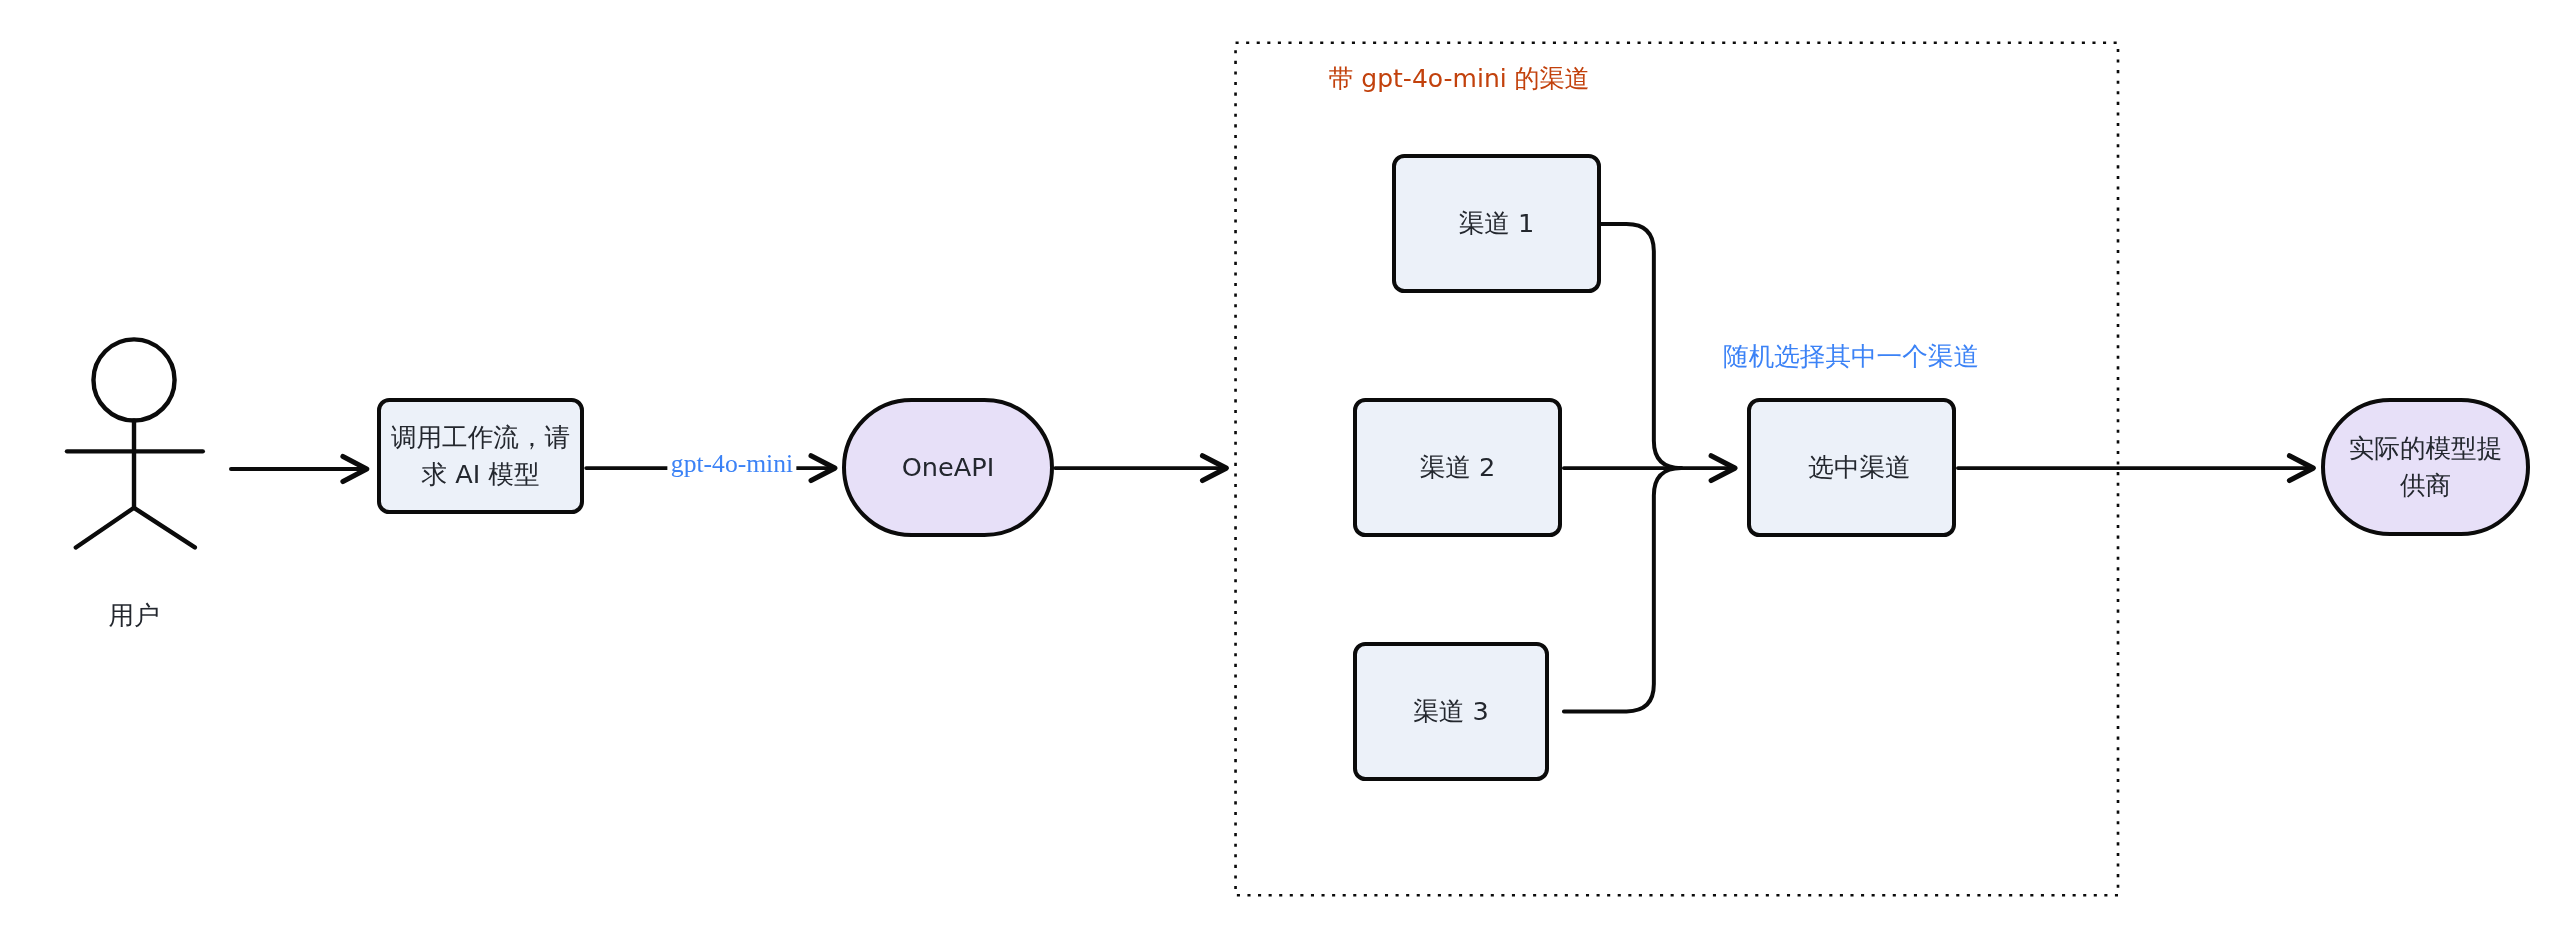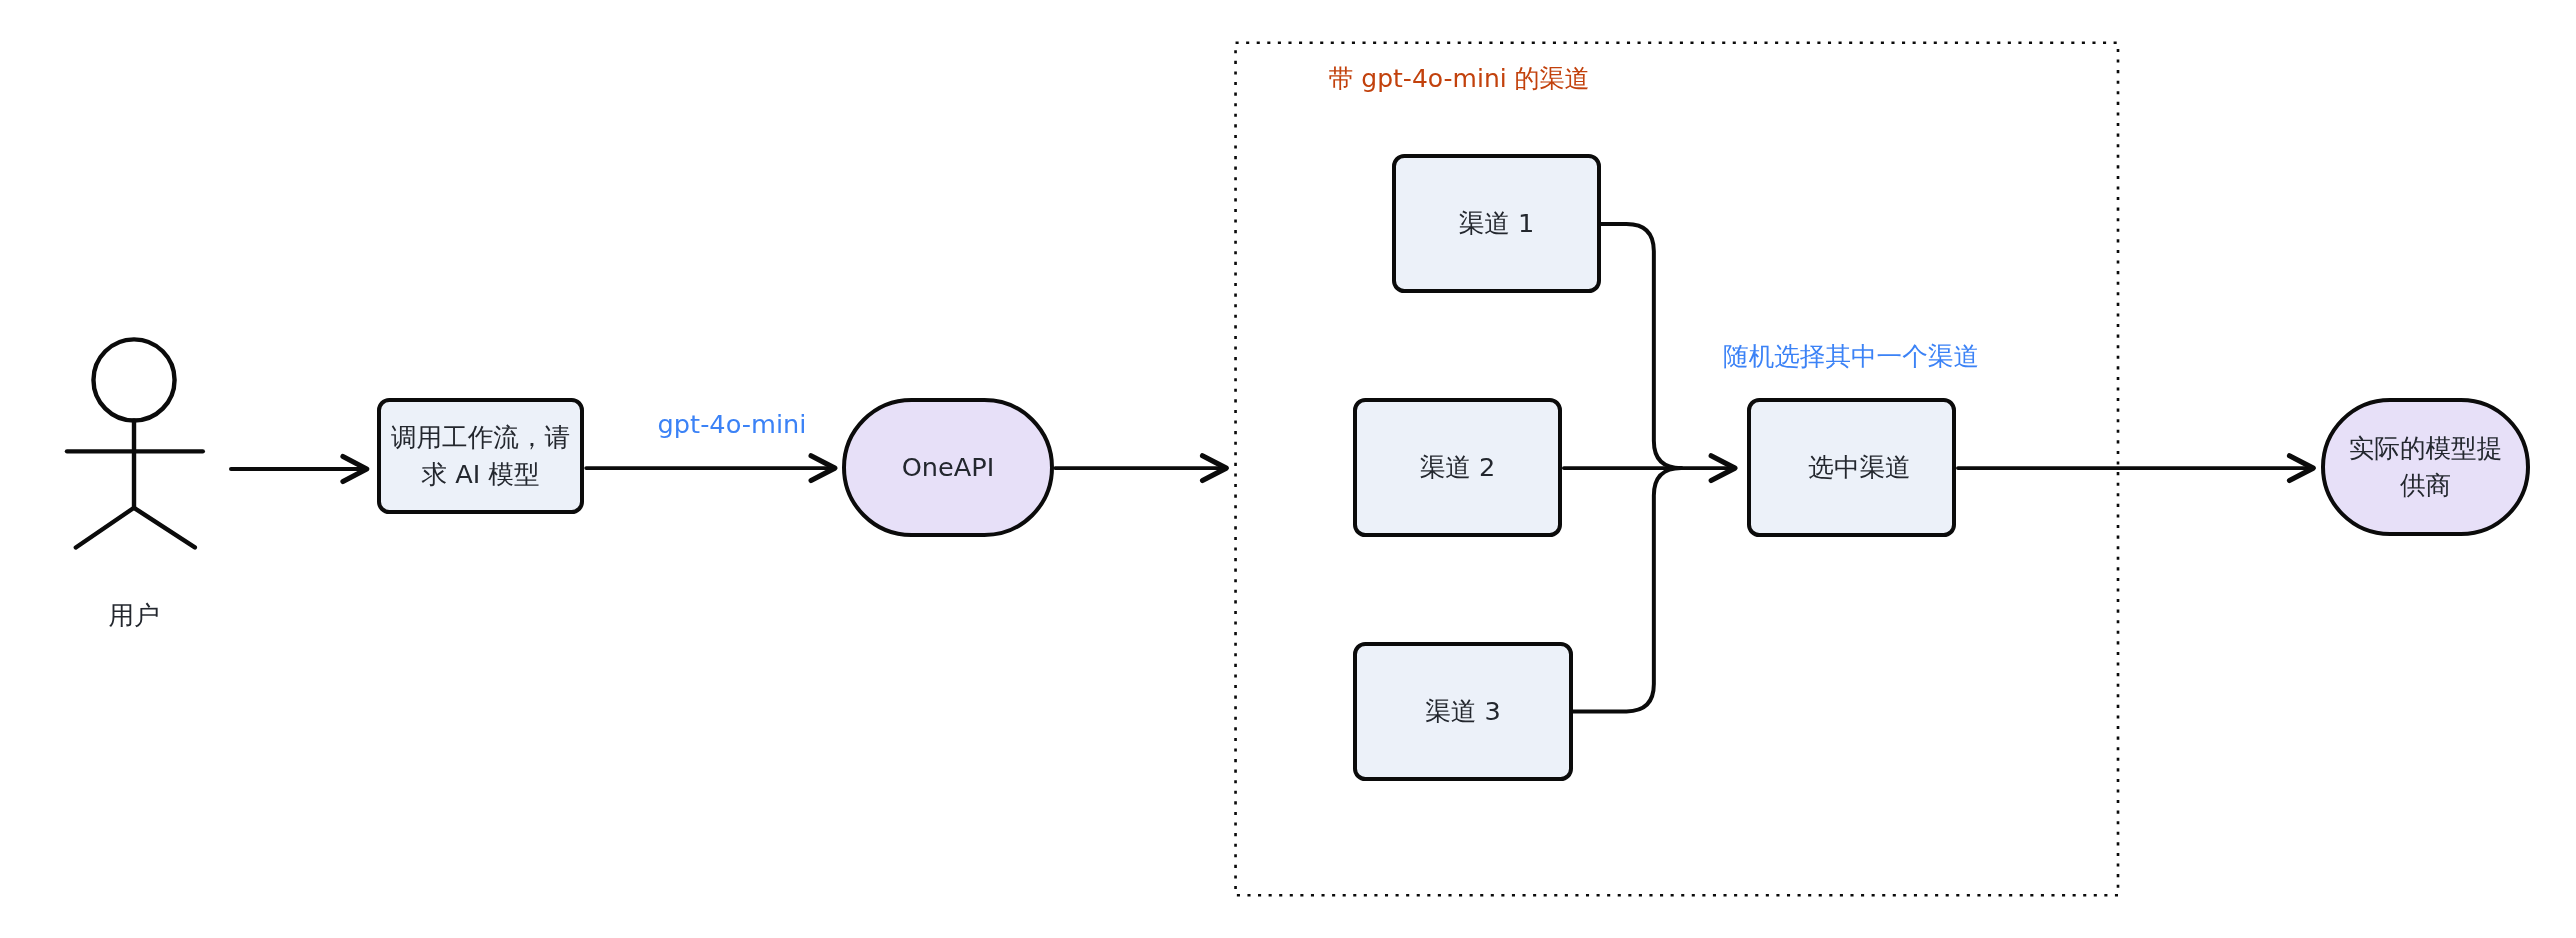--- a/index.html
+++ b/index.html
@@ -96,37 +96,37 @@
     </g>
   </svg>
 
   <div class="actor-label" style="left:134px; top:598px;">用户</div>
 
   <div class="node" style="left:377px; top:398px; width:207px; height:116px;">
     <div>调用工作流，请</div>
     <div>求 AI 模型</div>
   </div>
 
-  <div class="edge-label" style="left:732px; top:409px;">gpt-4o-mini</div>
+  <div class="edge-label" style="left:732px; top:449px;font-family:Liberation Serif, serif;">gpt-4o-mini</div>
 
   <div class="node stadium" style="left:842px; top:398px; width:212px; height:139px; border-radius:70px;">
     <div>OneAPI</div>
   </div>
 
   <div class="subgraph-title" style="left:1459px; top:62px;">带 gpt-4o-mini 的渠道</div>
 
   <div class="node" style="left:1353px; top:154px; width:209px; height:139px;margin-left:39px;">
     <div>渠道 1</div>
   </div>
 
   <div class="node" style="left:1353px; top:398px; width:209px; height:139px;">
     <div>渠道 2</div>
   </div>
 
-  <div class="node" style="left:1353px; top:642px; width:220px; height:139px;text-align:center;">
+  <div class="node" style="left:1353px; top:642px; width:196px; height:139px;text-align:center;">
     <div>渠道 3</div>
   </div>
 
   <div class="edge-label" style="left:1851px; top:339px;">随机选择其中一个渠道</div>
 
   <div class="node" style="left:1747px; top:398px; width:209px; height:139px;padding-left:16px;">
     <div>选中渠道</div>
   </div>
 
   <div class="node stadium" style="left:2321px; top:398px; width:209px; height:138px; border-radius:69px;">

